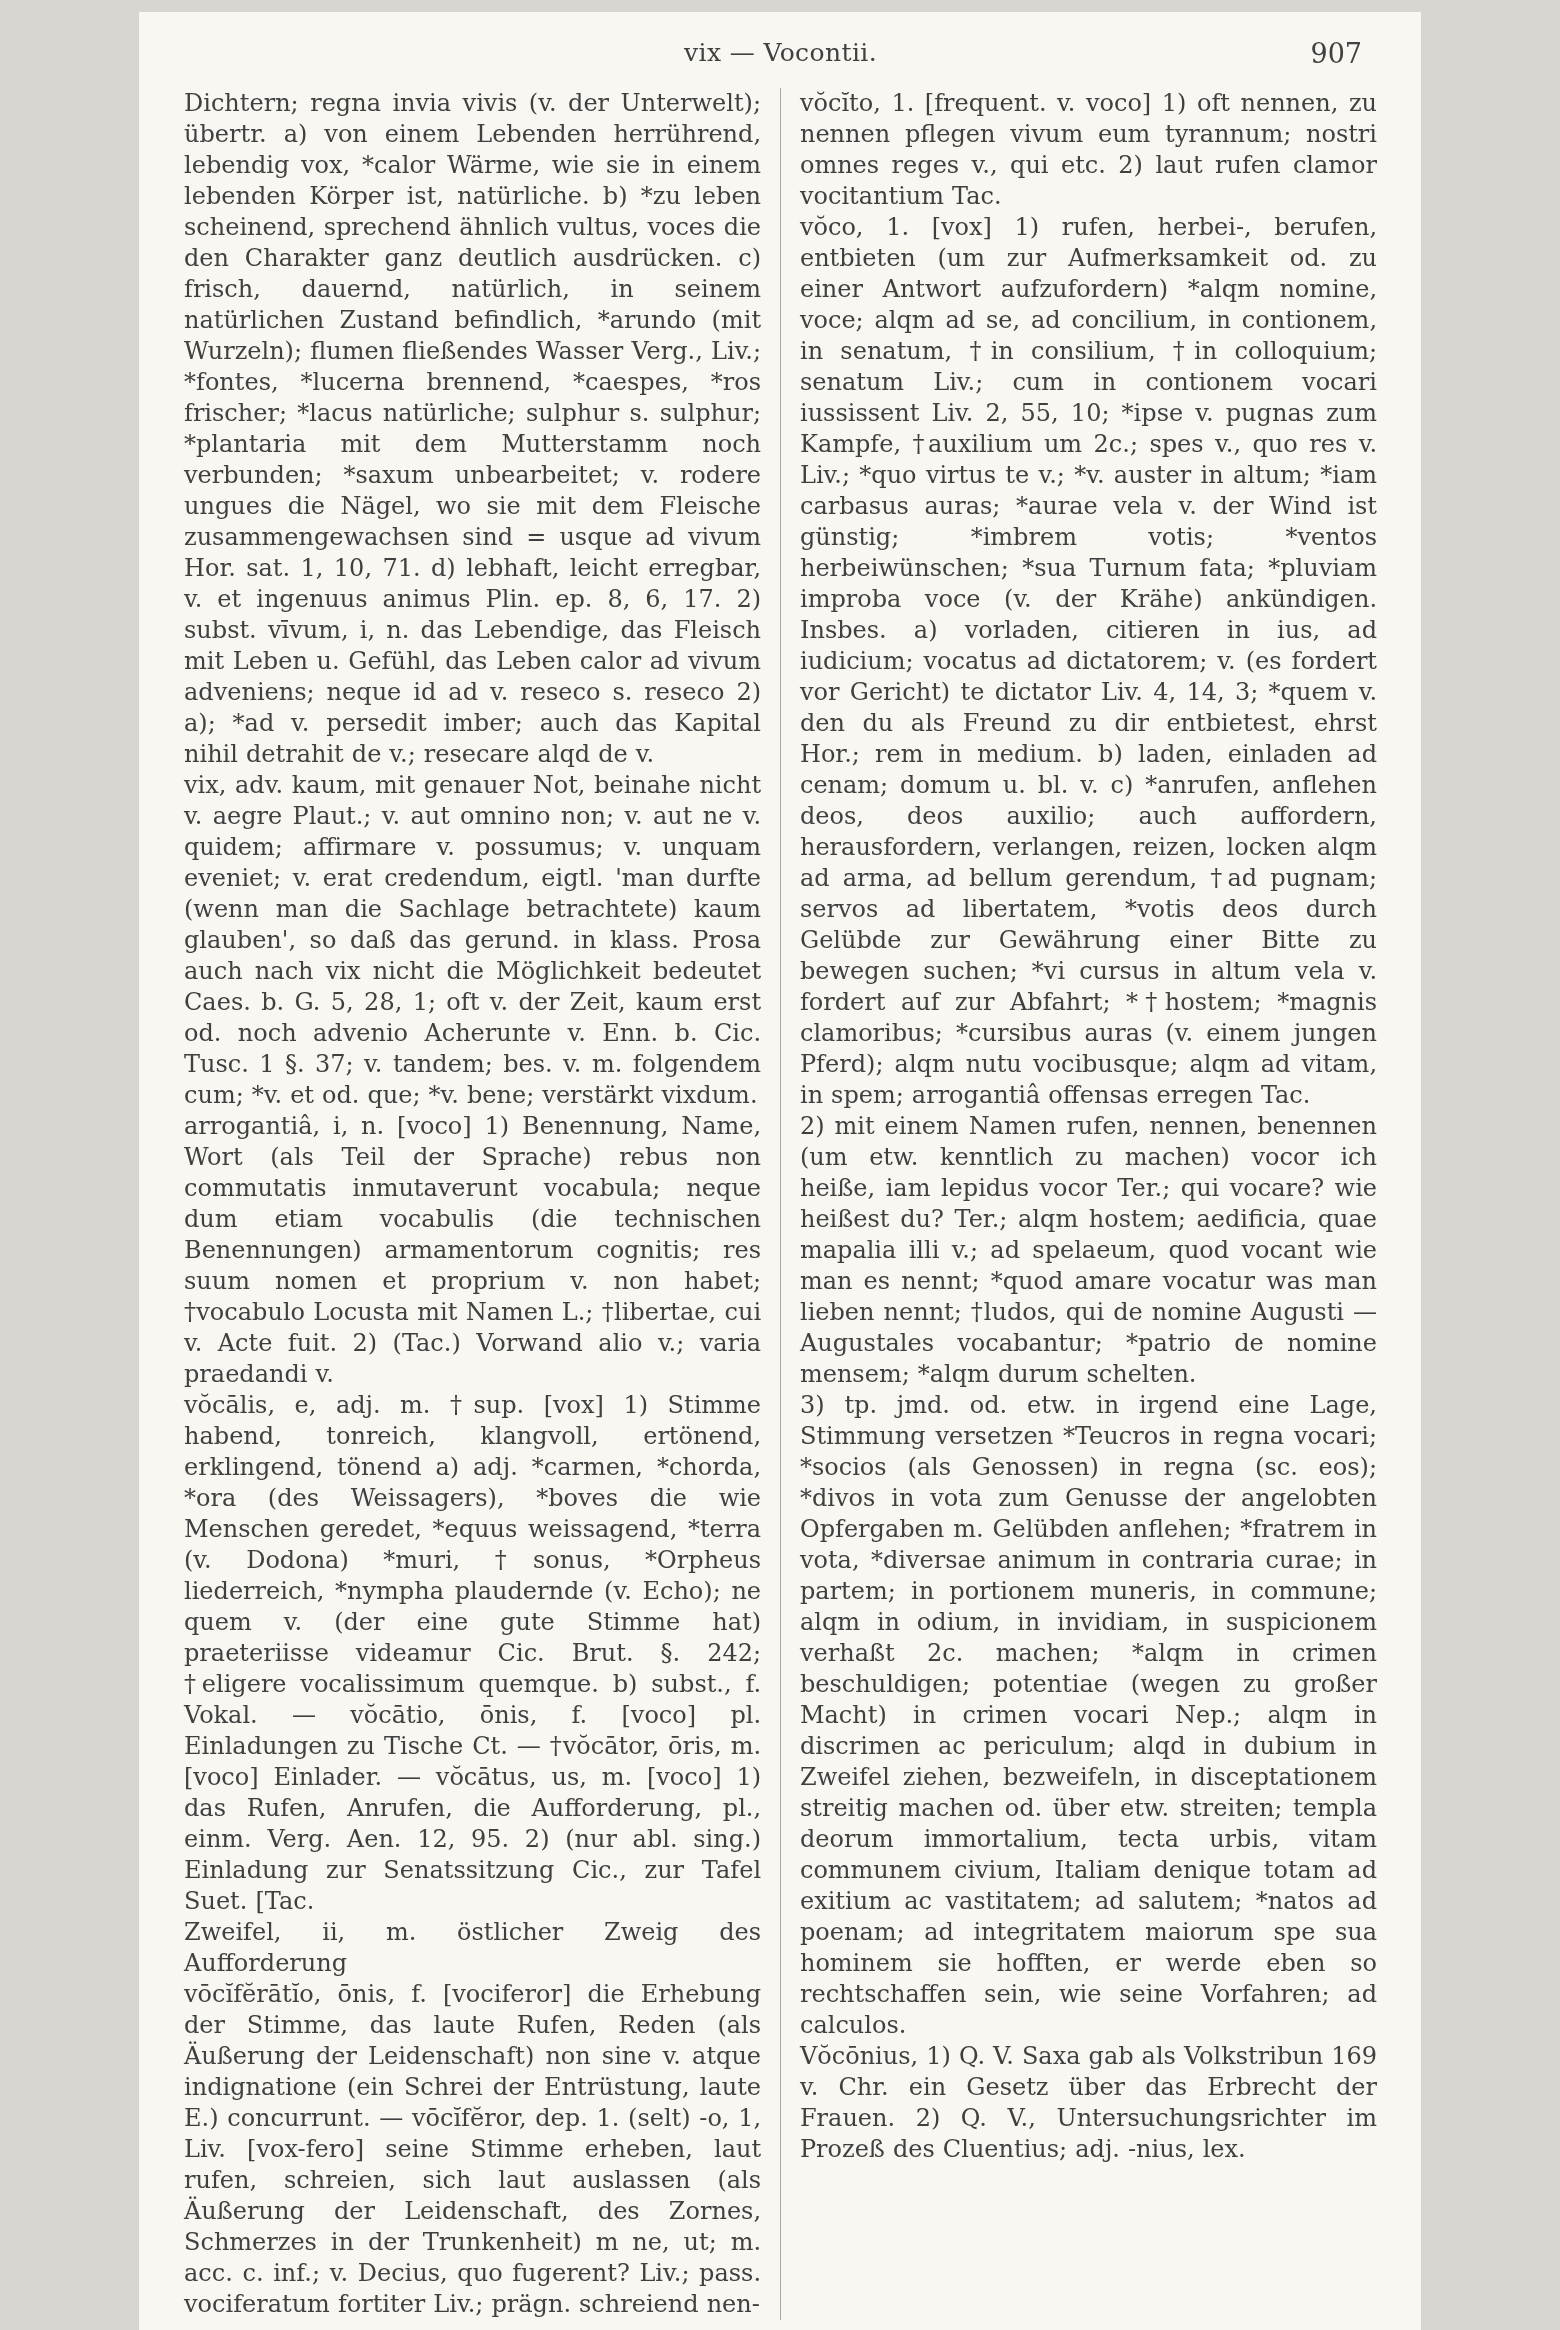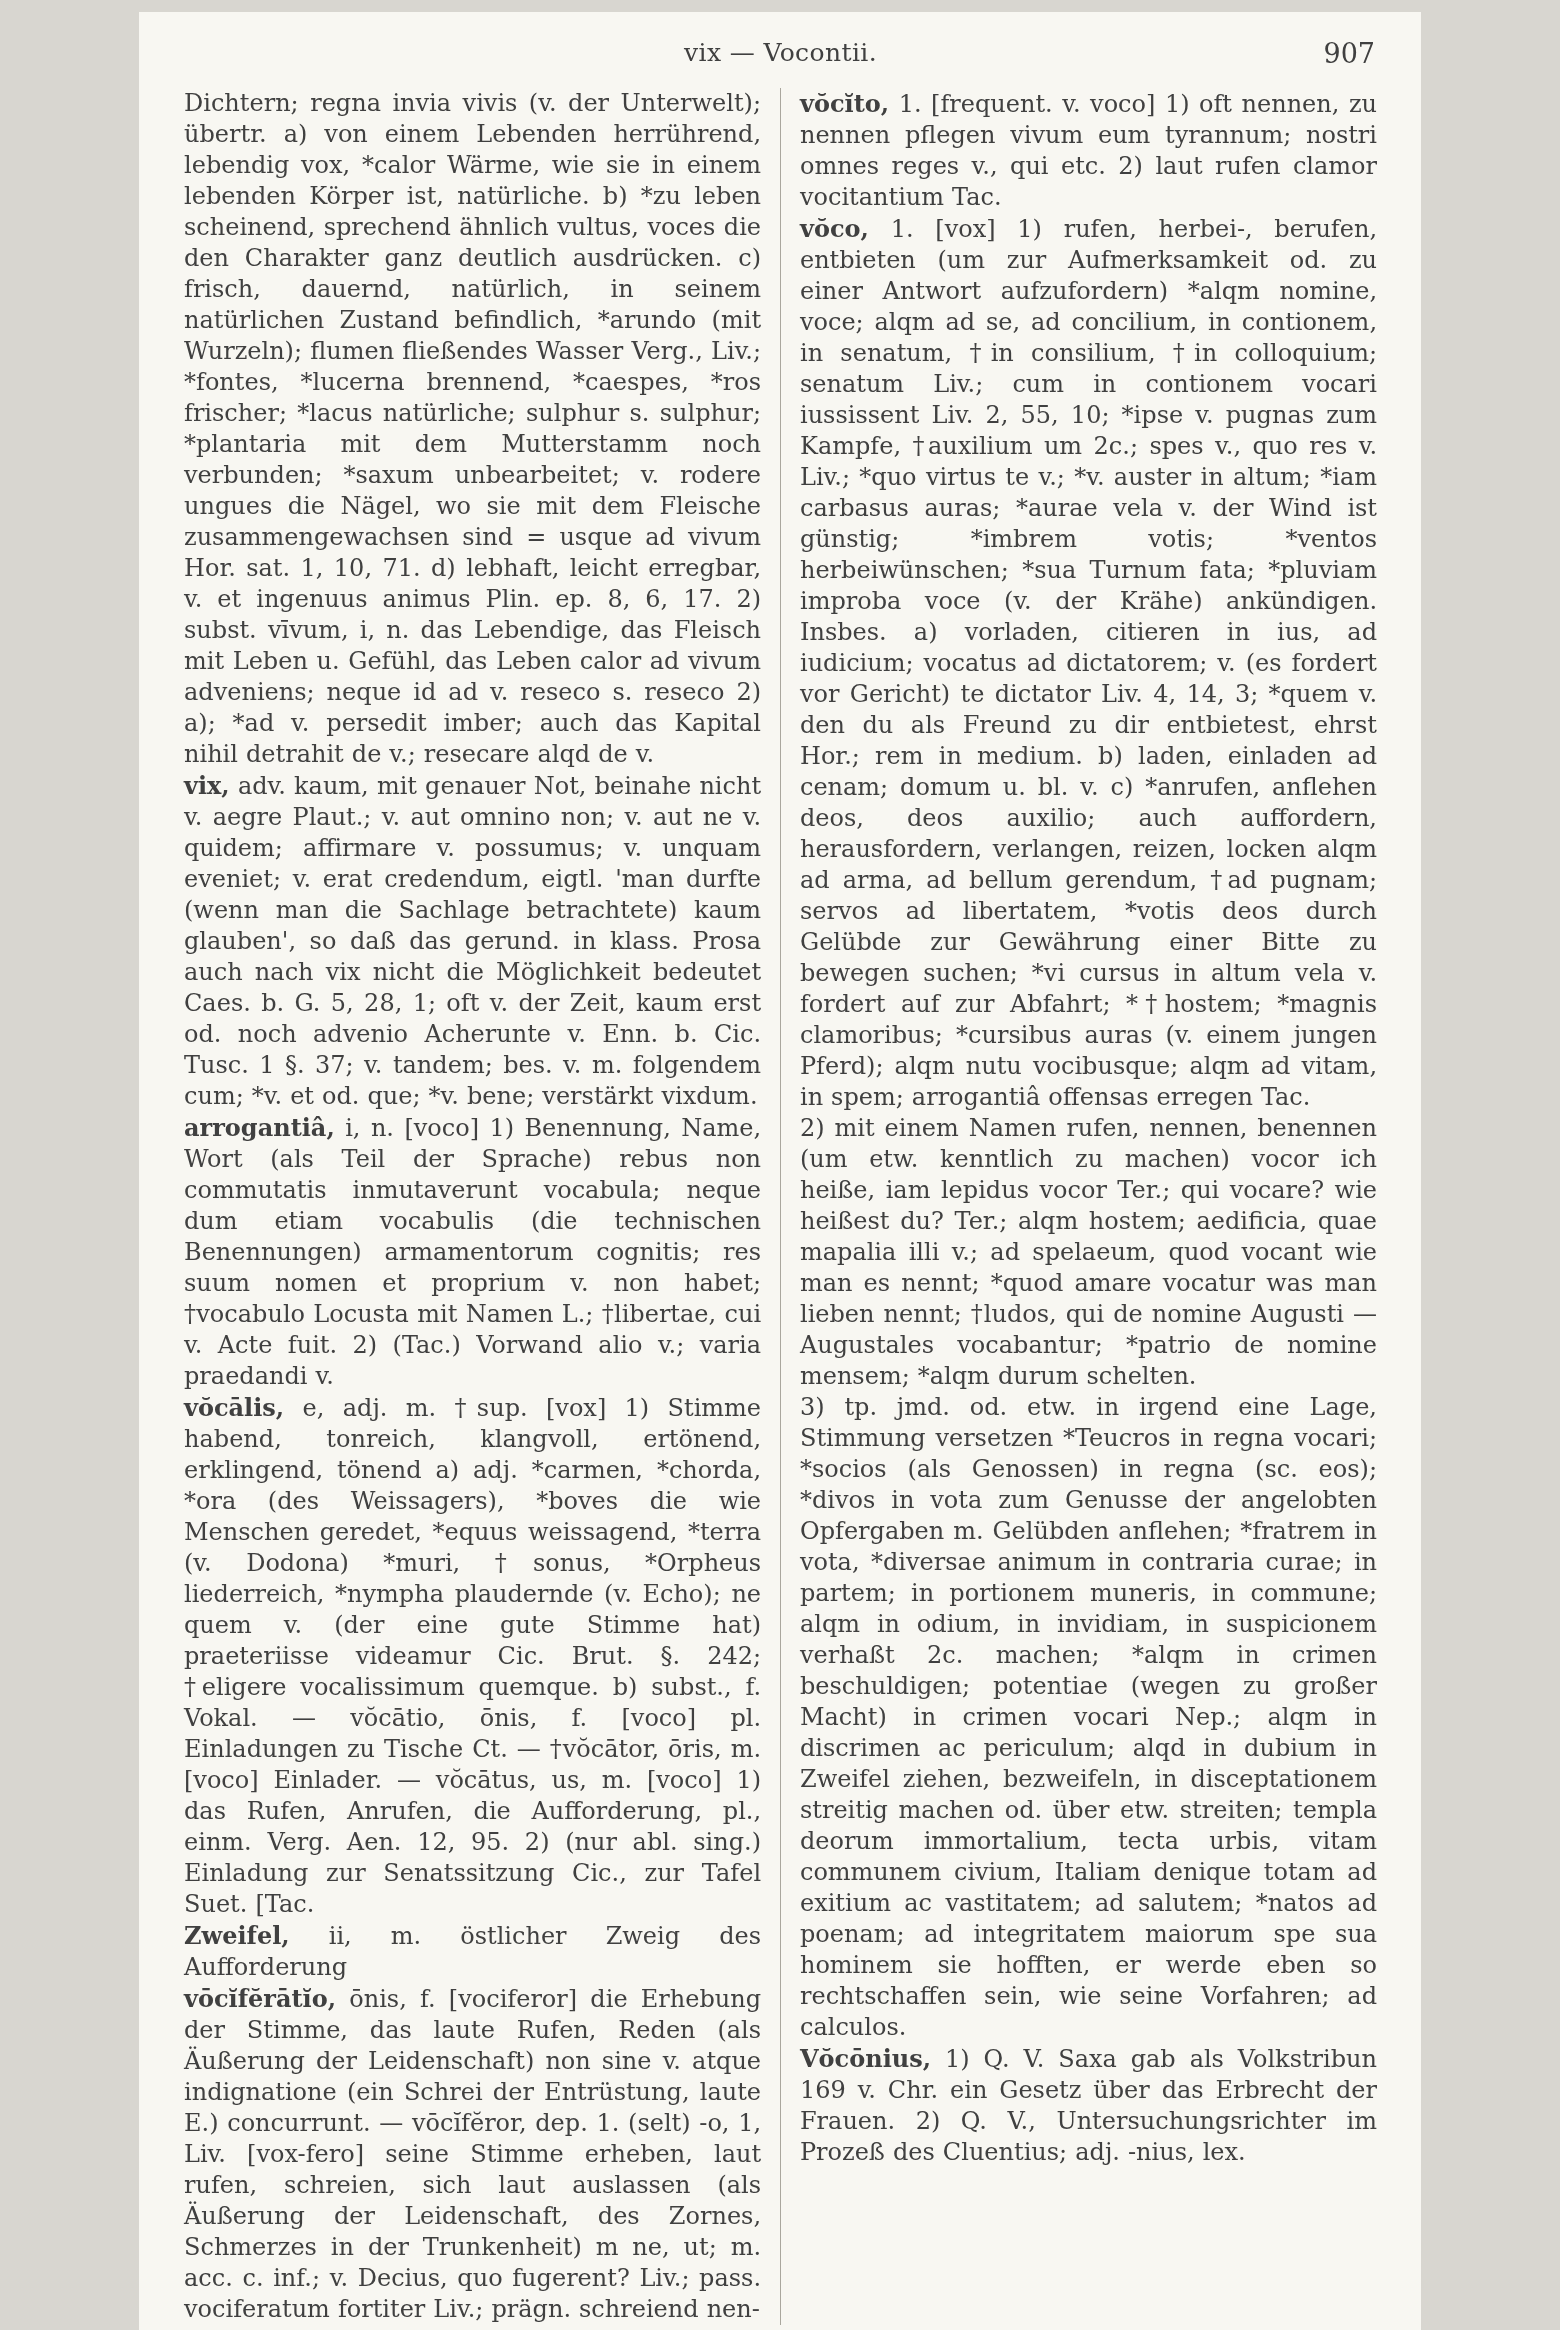--- a/index.html
+++ b/index.html
@@ -25,21 +25,21 @@
   }
   .running-title {
     position: absolute;
     left: 0; right: 0;
     text-align: center;
     font-size: 25px;
     letter-spacing: 0.4px;
   }
   .page-number {
     position: absolute;
-    right: 2px;
+    right: 15px;
     top: 0;
     font-size: 27px;
   }
   .columns {
     display: flex;
     align-items: stretch;
   }
   .column {
     flex: 1 1 0;
     min-width: 0;
@@ -50,21 +50,21 @@
     flex: 0 0 0.9px;
     background: #aaa79e;
   }
   .entry {
     margin: 0;
     font-size: 24px;
     line-height: 31px;
     text-align: justify;
     word-spacing: 0.4px;
   }
-  .hw { font-weight: bold; }
+  .hw { font-weight: normal; }
   .hw:empty { display: none; }
 </style>
 </head>
 <body>
 
 <div class="page">
 
   <header class="page-header">
     <span class="running-title">vix — Vocontii.</span>
     <span class="page-number">907</span>

